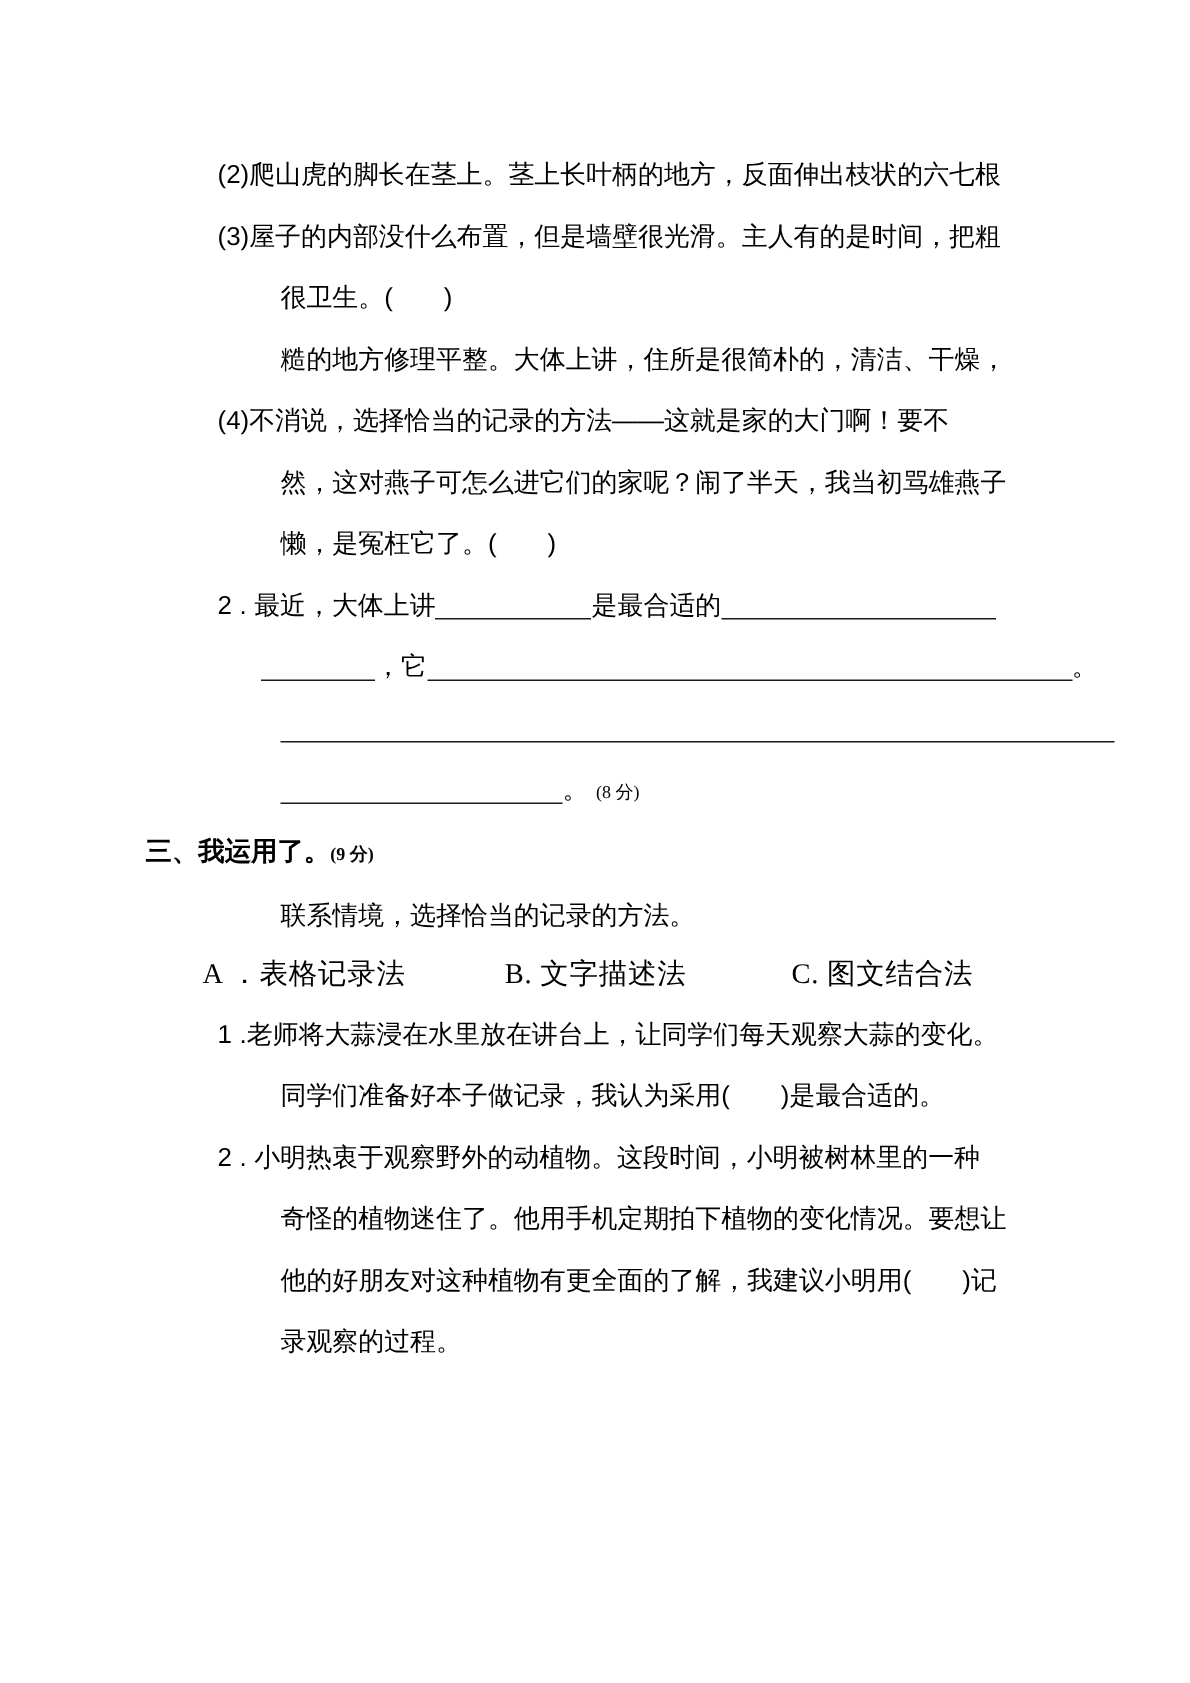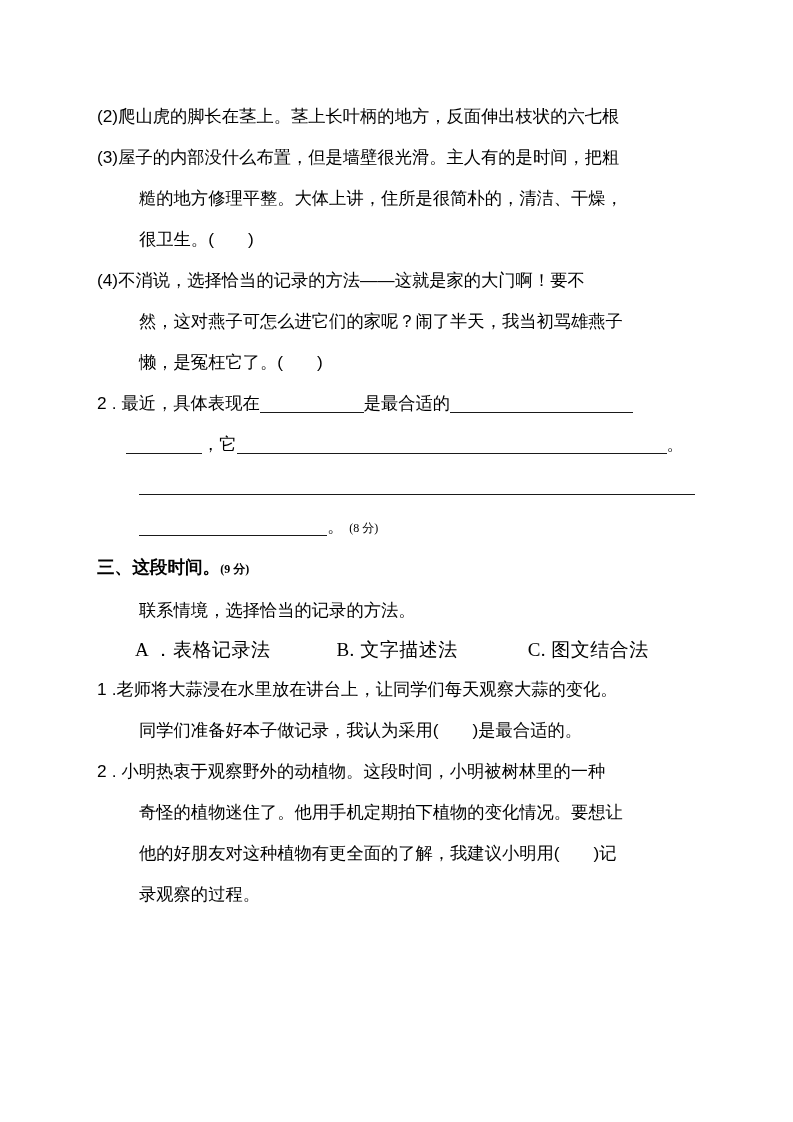--- a/index.html
+++ b/index.html
@@ -28,20 +28,21 @@
     position: absolute;
     left: 97px;
     top: 96px;
     width: 613px;
   }
   .line {
     height: 41px;
     line-height: 41px;
     white-space: nowrap;
     font-size: 17.3px;
+    margin-left: 48px;
   }
   .ind1 { padding-left: 0px; }
   .ind2 { padding-left: 42px; }
   .ind3 { padding-left: 29px; }
 
   
   .item {
     position: relative;
   }
 
@@ -109,42 +110,42 @@
 
 <div class="page">
   <div class="content">
 
     <div class="item">
       <div class="line ind1"><span>(2)</span><span>爬山虎的脚长在茎上。茎上长叶柄的地方，反面伸出枝状的六七根</span></div>
     </div>
 
     <div class="item">
       <div class="line ind1"><span>(3)</span><span>屋子的内部没什么布置，但是墙壁很光滑。主人有的是时间，把粗</span></div>
+      <div class="line ind2"><span>很卫生。</span><span class="paren"><span>(</span><span class="gap"></span><span>)</span></span></div>
       <div class="line ind2"><span>糙的地方修理平整。大体上讲，住所是很简朴的，清洁、干燥，</span></div>
-      <div class="line ind2"><span>很卫生。</span><span class="paren"><span>(</span><span class="gap"></span><span>)</span></span></div>
     </div>
 
     <div class="item">
       <div class="line ind1"><span>(4)</span><span>不消说，选择恰当的记录的方法——这就是家的大门啊！要不</span></div>
       <div class="line ind2"><span>然，这对燕子可怎么进它们的家呢？闹了半天，我当初骂雄燕子</span></div>
       <div class="line ind2"><span>懒，是冤枉它了。</span><span class="paren"><span>(</span><span class="gap"></span><span>)</span></span></div>
     </div>
 
     <div class="item">
-      <div class="line ind1"><span class="numlabel">2</span><span class="sp-sm"></span><span>.</span><span class="sp-sm"></span><span>最近，具体表现在</span><span class="ul u-a"></span><span>是最合适的</span><span class="ul u-b"></span></div>
+      <div class="line ind1"><span class="numlabel">2</span><span class="sp-sm"></span><span>.</span><span class="sp-sm"></span><span>最近，大体上讲</span><span class="ul u-a"></span><span>是最合适的</span><span class="ul u-b"></span></div>
 
       <div class="line ind3"><span class="ul u-c"></span><span>，它</span><span class="ul u-e"></span><span class="dot-end">。</span></div>
 
 
       <div class="line ind2"><span class="ul u-f"></span></div>
 
       <div class="line ind2"><span class="ul u-g"></span><span class="dot-end">。</span><span class="sp-sm"></span><span class="score">(8 分)</span></div>
     </div>
 
-    <div class="sec-head"><span>三、</span><span>这段时间。</span><span class="score">(9 分)</span></div>
+    <div class="sec-head"><span>三、</span><span>我运用了。</span><span class="score">(9 分)</span></div>
 
     <div class="line ind2"><span>联系情境，选择恰当的记录的方法。</span></div>
 
     <div class="options"><span class="opt"><span>A ．</span><span>表格记录法</span></span><span class="opt-gap1"></span><span class="opt"><span>B.</span>&nbsp;<span>文字描述法</span></span><span class="opt-gap2"></span><span class="opt"><span>C.</span>&nbsp;<span>图文结合法</span></span></div>
 
     <div class="item">
       <div class="line ind1"><span class="numlabel">1</span><span class="sp-sm"></span><span>.</span><span>老师将大蒜浸在水里放在讲台上，让同学们每天观察大蒜的变化。</span></div>
       <div class="line ind2"><span>同学们准备好本子做记录，我认为采用(</span><span class="paren"><span class="gap"></span><span>)</span></span><span>是最合适的。</span></div>
     </div>
 

